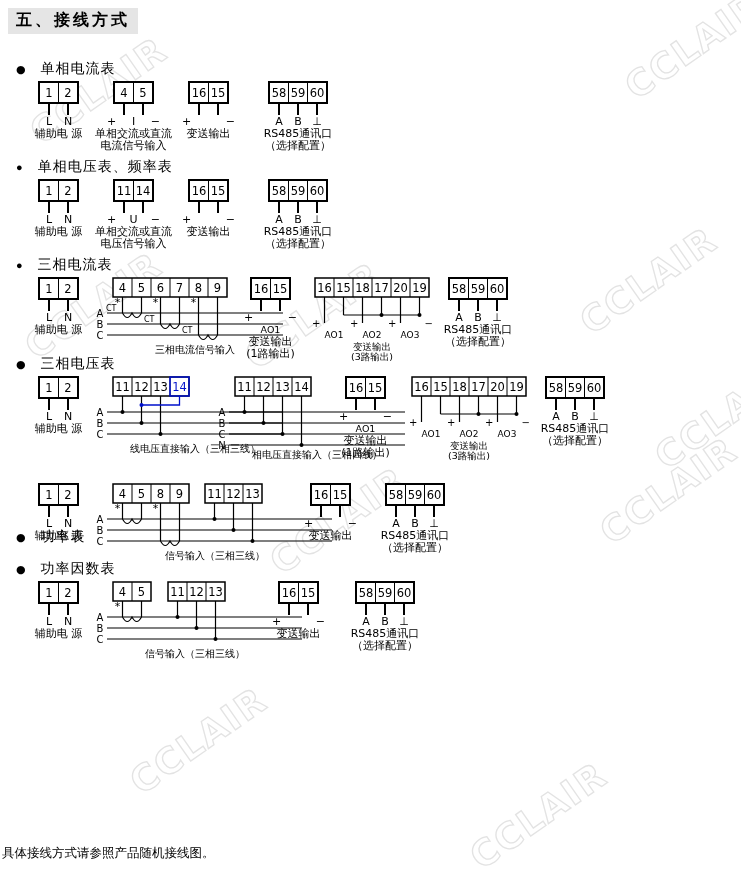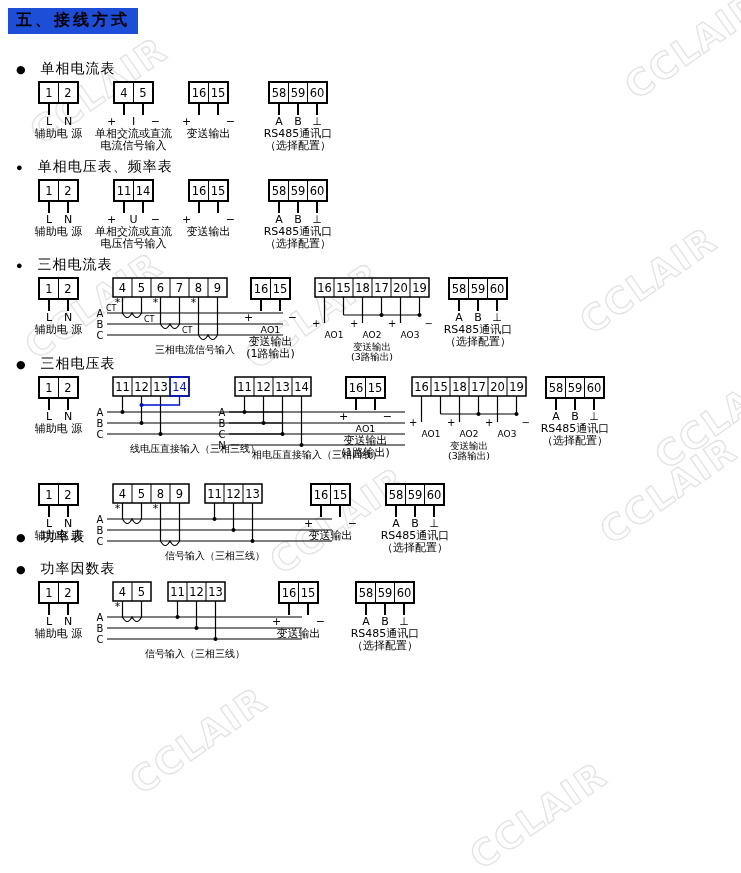--- a/index.html
+++ b/index.html
@@ -3,21 +3,21 @@
 <meta charset="utf-8">
 <style>
   html,body{margin:0;padding:0;background:#fff;}
   .page{position:relative;width:741px;height:873px;background:#fff;overflow:hidden;
         font-family:"DejaVu Sans",sans-serif;color:#000;}
   .wm-layer{position:absolute;inset:0;z-index:0;pointer-events:none;}
   .wm{position:absolute;font-size:36px;font-weight:bold;letter-spacing:2px;
       color:#ffffff;-webkit-text-stroke:1.3px #e3e3e3;transform:rotate(-35deg);
       font-family:"DejaVu Sans",sans-serif;white-space:nowrap;}
   .content{position:absolute;inset:0;z-index:1;}
-  .doc-title{position:absolute;left:8px;top:8px;background:#1d4ed8;color:#000;
+  .doc-title{position:absolute;left:8px;top:8px;background:#e5e5e5;color:#000;
       font-size:16px;font-weight:bold;padding:2px 8px 3px 8px;letter-spacing:3px;}
   .section-title{position:absolute;font-size:14px;letter-spacing:1px;}
   .section-title::before{content:"●";font-size:11px;margin-right:14px;}
   .block{position:absolute;display:flex;flex-direction:column;align-items:center;}
   .cells{display:flex;border:2px solid #000;background:#fff;}
   .cell{width:18px;height:19px;display:flex;align-items:center;justify-content:center;
         font-size:11.5px;border-left:1px solid #000;}
   .cell:first-child{border-left:none;}
   .leads{display:flex;}
   .lead-slot{width:19px;height:11px;display:flex;justify-content:center;}
@@ -698,14 +698,15 @@
             <span class="pin-slot">A</span>
             <span class="pin-slot">B</span>
             <span class="pin-slot">⊥</span>
           </div>
           <div class="lbl">RS485通讯口</div>
           <div class="lbl">（选择配置）</div>
         </div>
       </div>
     <div class="notes">
     </div>
+    <div class="footer">具体接线方式请参照产品随机接线图。</div>
   </div>
 </div>
 
 </body></html>

